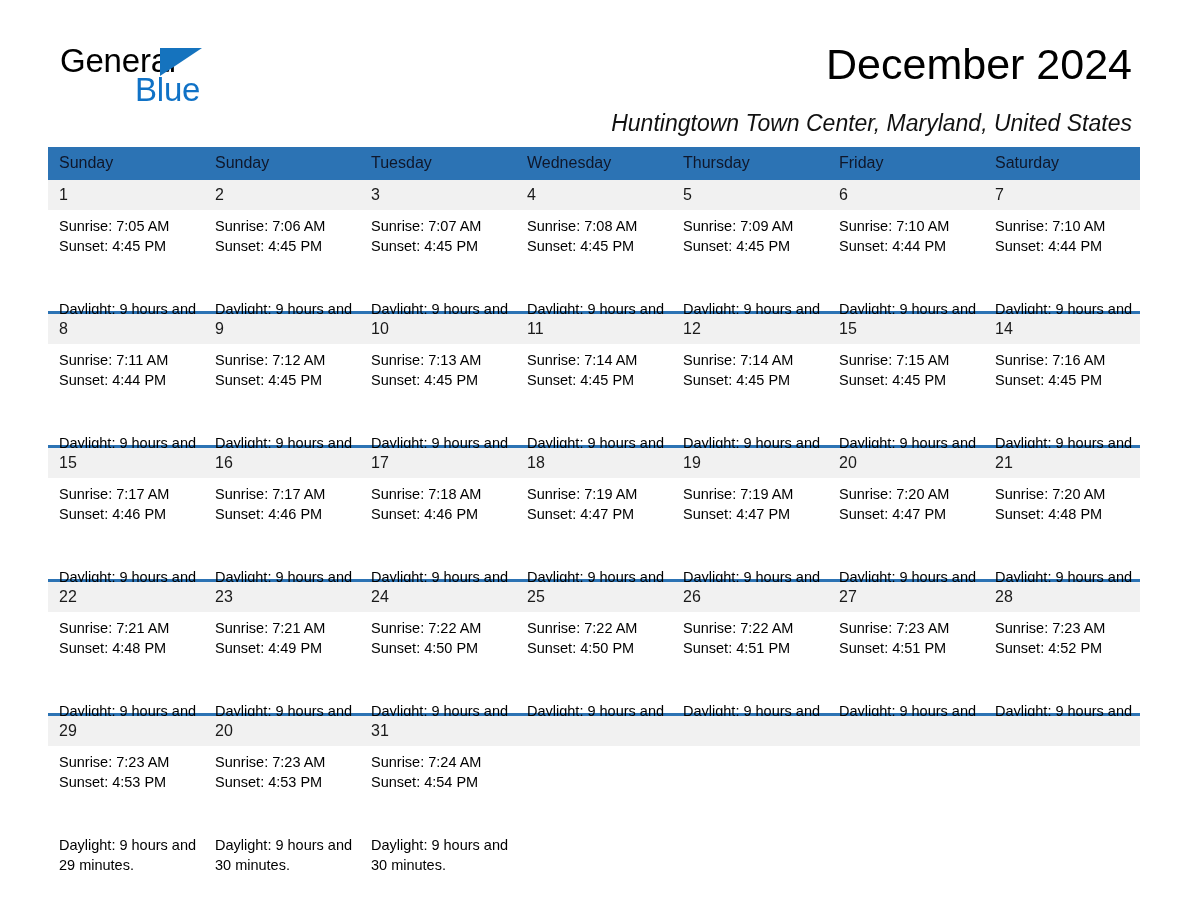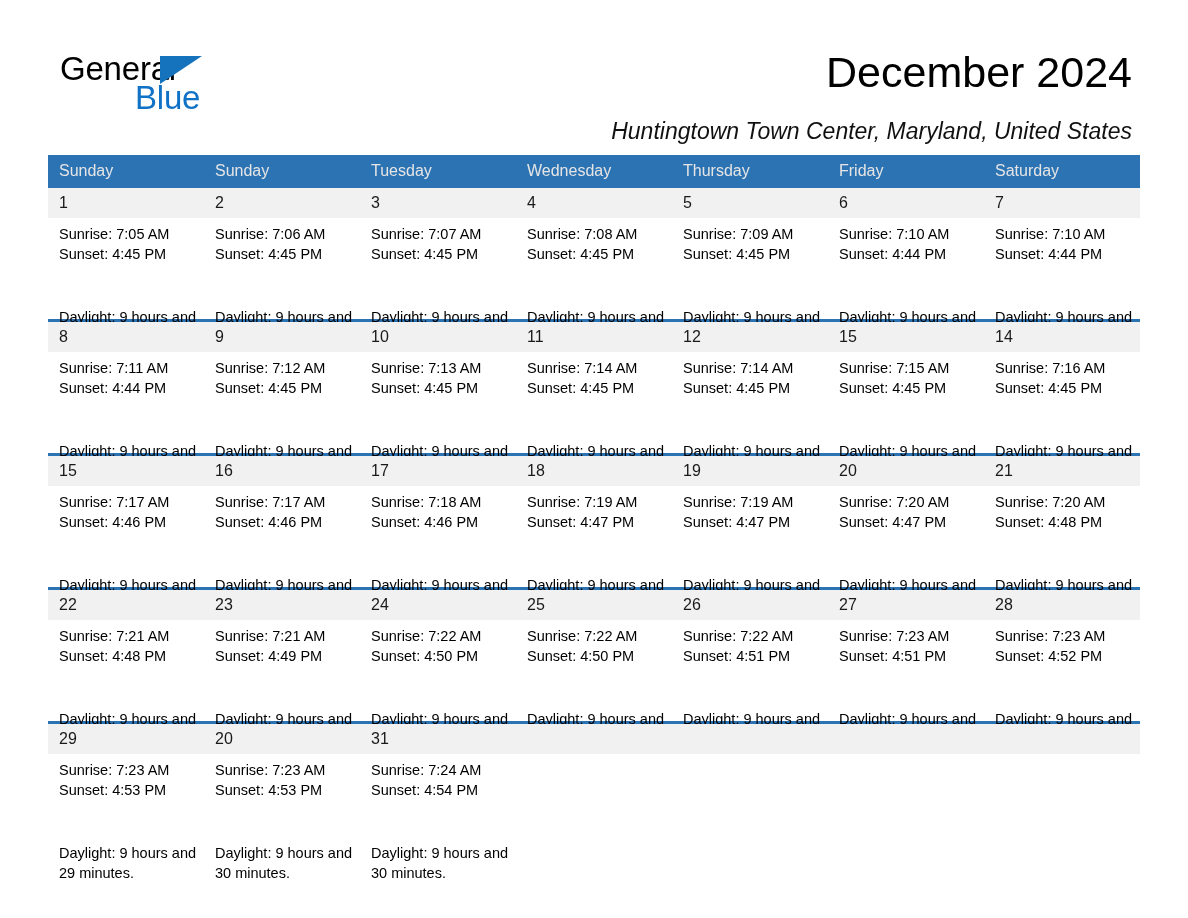--- a/index.html
+++ b/index.html
@@ -12,21 +12,21 @@
     height: 918px;
     font-family: "Liberation Sans", sans-serif;
     color: #1a1a1a;
     overflow: hidden;
   }
   .page {
     position: relative;
     width: 1188px;
     height: 918px;
     box-sizing: border-box;
-    padding: 8px 48px;
+    padding: 0 48px;
   }
 
   
   .topbar {
     position: relative;
     height: 108px;
   }
   .logo {
     position: absolute;
     left: 12px;
@@ -84,21 +84,21 @@
   
   .calendar {
     width: 1092px;
     border-collapse: collapse;
     table-layout: fixed;
   }
   .calendar col { width: 156px; }
 
   thead th {
     background: #2c73b4;
-    color: #e5e5e5;
+    color: #0f172a;
     font-size: 16px;
     font-weight: normal;
     text-align: left;
     padding: 7px 0 8px 11px;
     height: 16px;
   }
 
   tbody tr.week > td {
     vertical-align: top;
     padding: 0;

